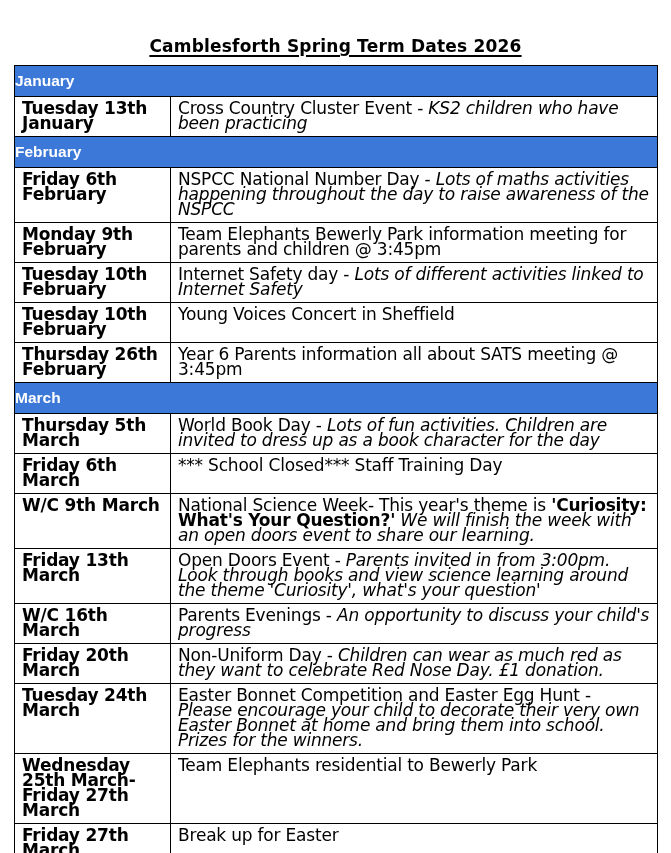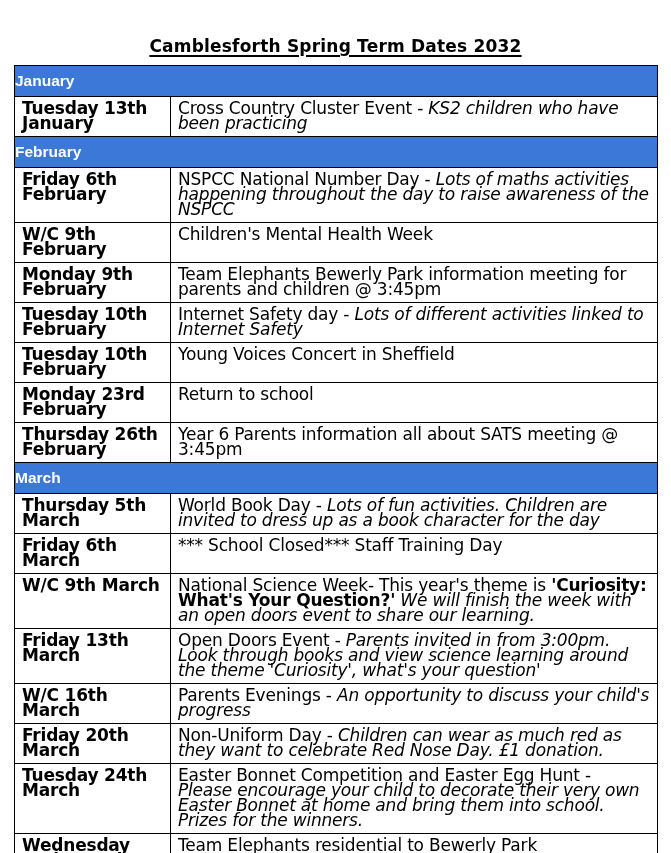--- a/index.html
+++ b/index.html
@@ -80,21 +80,21 @@
   .stub-row .stub-event {
     box-sizing: border-box;
     flex: 1;
     border-right: 1.5px solid #000;
   }
 </style>
 </head>
 <body>
 
 <div class="page">
-  <h1 class="doc-title">Camblesforth Spring Term Dates 2032</h1>
+  <h1 class="doc-title">Camblesforth Spring Term Dates 2026</h1>
 
   <table class="term-table">
     <colgroup>
       <col class="c-date">
       <col class="c-event">
     </colgroup>
     <tbody id="table-body">
         <tr>
           <td colspan="2" class="month-header">January</td>
         </tr>
@@ -103,38 +103,30 @@
           <td class="event-cell"><span class="seg-regular">Cross Country Cluster Event - </span><span class="seg-italic">KS2 children who have been practicing</span></td>
         </tr>
         <tr>
           <td colspan="2" class="month-header">February</td>
         </tr>
         <tr>
           <td class="date-cell">Friday 6th February</td>
           <td class="event-cell"><span class="seg-regular">NSPCC National Number Day - </span><span class="seg-italic">Lots of maths activities happening throughout the day to raise awareness of the NSPCC</span></td>
         </tr>
         <tr>
-          <td class="date-cell">W/C 9th February</td>
-          <td class="event-cell"><span class="seg-regular">Children's Mental Health Week</span></td>
-        </tr>
-        <tr>
           <td class="date-cell">Monday 9th February</td>
           <td class="event-cell"><span class="seg-regular">Team Elephants Bewerly Park information meeting for parents and children @ 3:45pm</span></td>
         </tr>
         <tr>
           <td class="date-cell">Tuesday 10th February</td>
           <td class="event-cell"><span class="seg-regular">Internet Safety day - </span><span class="seg-italic">Lots of different activities linked to Internet Safety</span></td>
         </tr>
         <tr>
           <td class="date-cell">Tuesday 10th February</td>
           <td class="event-cell"><span class="seg-regular">Young Voices Concert in Sheffield</span></td>
-        </tr>
-        <tr>
-          <td class="date-cell">Monday 23rd February</td>
-          <td class="event-cell"><span class="seg-regular">Return to school</span></td>
         </tr>
         <tr>
           <td class="date-cell">Thursday 26th February</td>
           <td class="event-cell"><span class="seg-regular">Year 6 Parents information all about SATS meeting @ 3:45pm</span></td>
         </tr>
         <tr>
           <td colspan="2" class="month-header">March</td>
         </tr>
         <tr>
           <td class="date-cell">Thursday 5th March</td>

